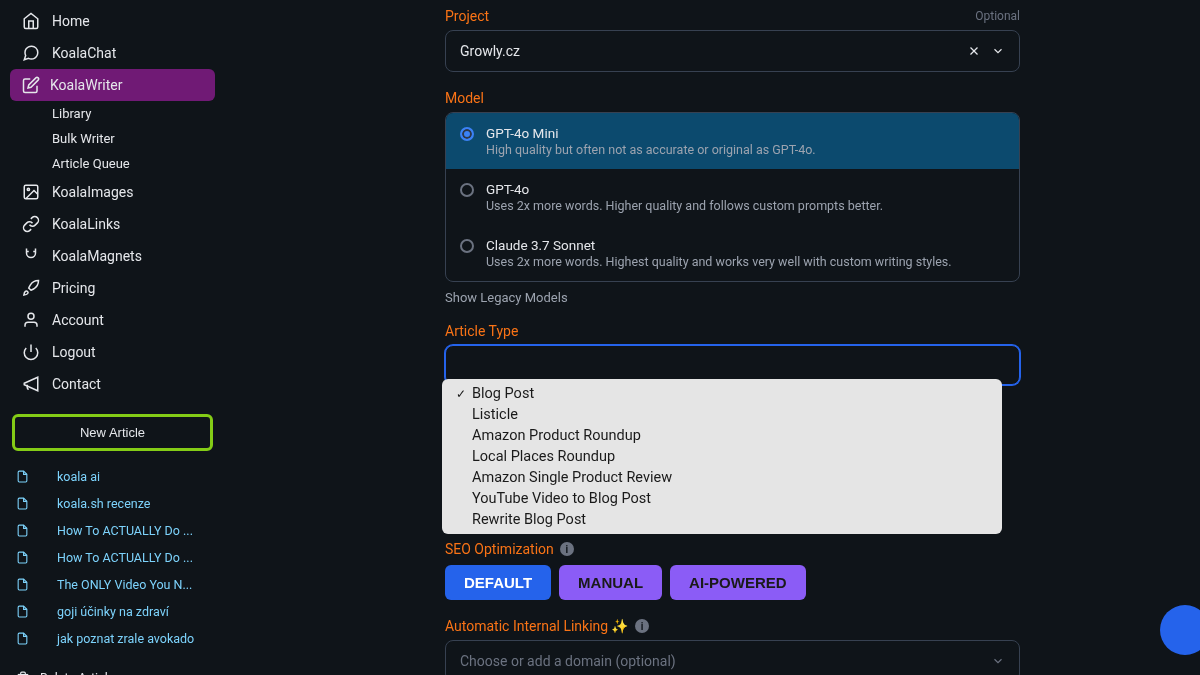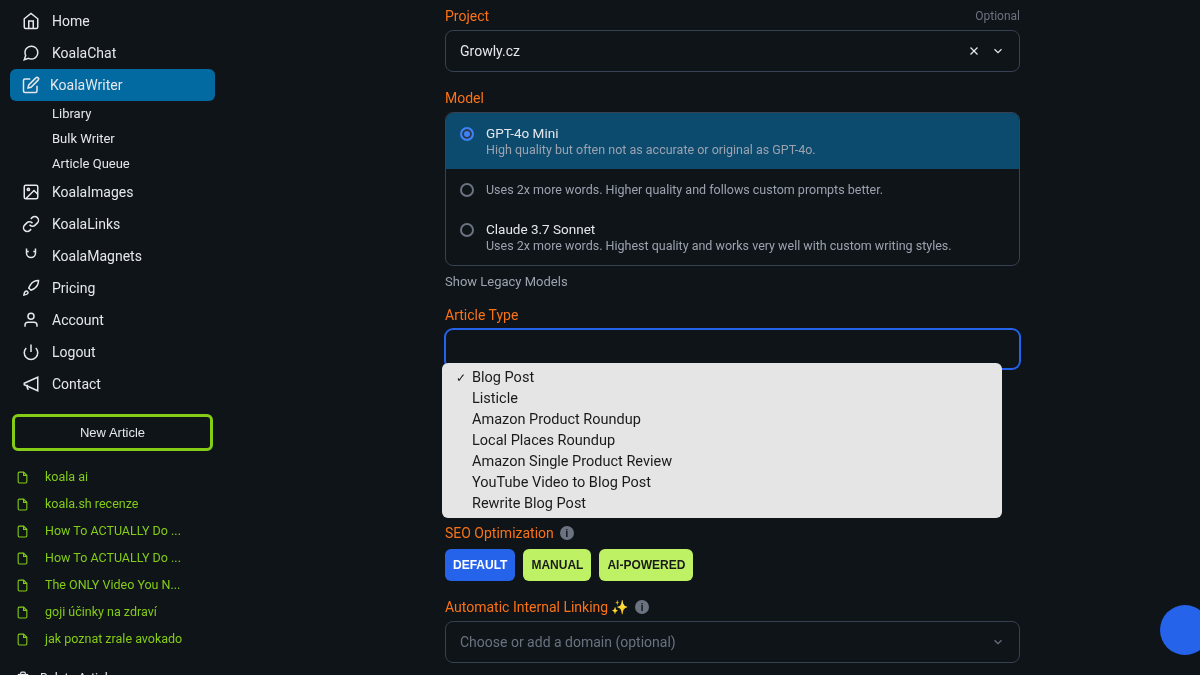--- a/index.html
+++ b/index.html
@@ -23,21 +23,21 @@
 .nav-item {
   display: flex;
   align-items: center;
   gap: 12px;
   padding: 7px 12px;
   border-radius: 6px;
   cursor: pointer;
   color: #e5e7eb;
 }
 .nav-item.active {
-  background: #0369a1;
+  background: #701a75;
   gap: 10px;
 }
 .nav-item .icon {
   width: 18px;
   height: 18px;
   display: flex;
   align-items: center;
   justify-content: center;
   flex-shrink: 0;
 }
@@ -58,25 +58,25 @@
   font-size: 13px;
   text-align: center;
   cursor: pointer;
 }
 .article-list {
   display: flex;
   flex-direction: column;
 }
 .article-item {
   display: flex;
-  align-items: flex-end;
-  gap: 15px;
+  align-items: center;
+  gap: 27px;
   padding: 6px 6px;
   font-size: 12.5px;
-  color: #84cc16;
+  color: #7dd3fc;
   cursor: pointer;
   white-space: nowrap;
   overflow: hidden;
 }
 .article-item .icon {
   width: 14px;
   flex-shrink: 0;
 }
 .delete-articles {
   display: flex;
@@ -209,33 +209,33 @@
   font-size: 10px;
   font-weight: bold;
   margin-left: 6px;
 }
 .btn-row {
   display: flex;
   gap: 8px;
   margin-top: 8px;
 }
 .btn {
-  padding: 9px 8px;
+  padding: 9px 19px;
   border-radius: 6px;
-  font-size: 12px;
+  font-size: 15px;
   font-weight: 600;
   cursor: pointer;
   border: none;
 }
 .btn.primary {
   background: #2563eb;
   color: #fff;
 }
 .btn.secondary {
-  background: #bef264;
+  background: #8b5cf6;
   color: #1a1a1a;
 }
 .placeholder-text {
   color: #6b7280;
 }
 svg { display: block; }
 .chat-bubble {
   position: fixed;
   bottom: 20px;
   right: -10px;
@@ -458,20 +458,21 @@
       <div class="radio-option selected">
         <div class="radio-circle"></div>
         <div>
           <div class="radio-title">GPT-4o Mini</div>
           <div class="radio-desc">High quality but often not as accurate or original as GPT-4o.</div>
         </div>
       </div>
       <div class="radio-option">
         <div class="radio-circle"></div>
         <div>
+          <div class="radio-title">GPT-4o</div>
           <div class="radio-desc">Uses 2x more words. Higher quality and follows custom prompts better.</div>
         </div>
       </div>
       <div class="radio-option">
         <div class="radio-circle"></div>
         <div>
           <div class="radio-title">Claude 3.7 Sonnet</div>
           <div class="radio-desc">Uses 2x more words. Highest quality and works very well with custom writing styles.</div>
         </div>
       </div>

